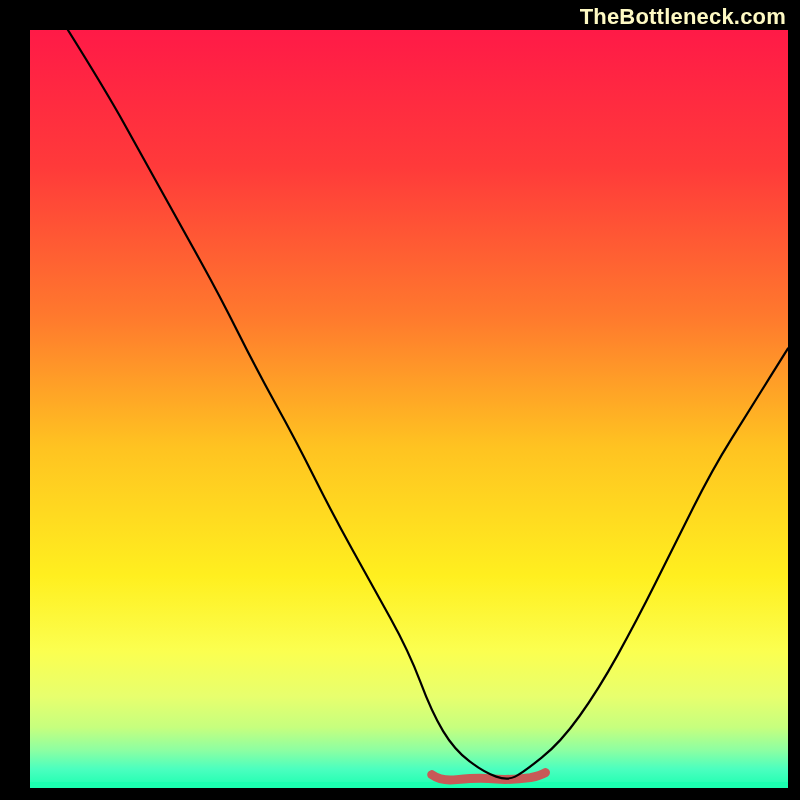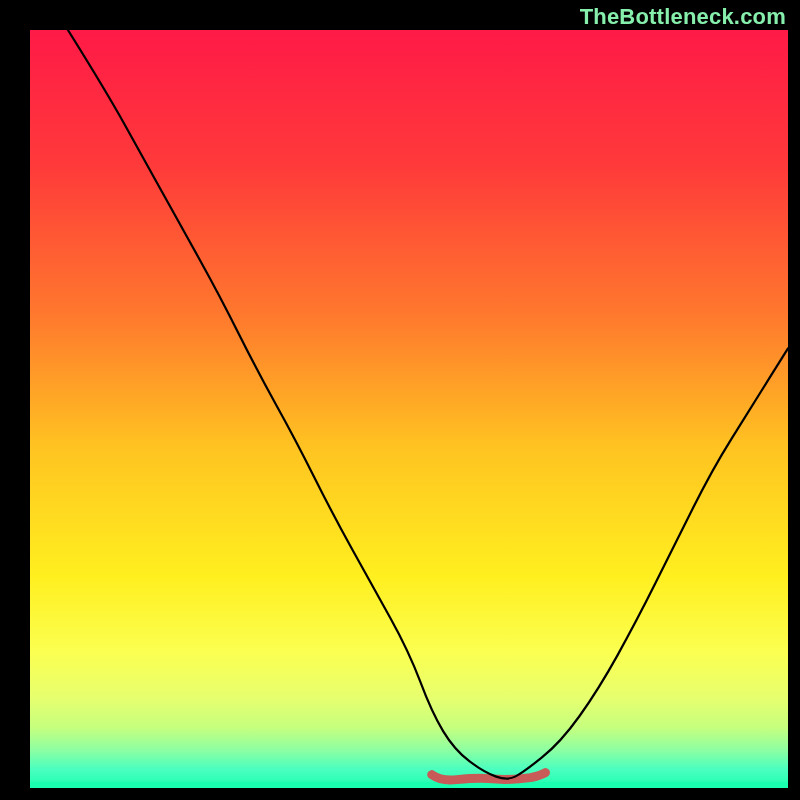--- a/index.html
+++ b/index.html
@@ -16,21 +16,21 @@
     width: 800px;
     height: 800px;
   }
   svg {
     display: block;
   }
   .watermark {
     position: absolute;
     top: 4px;
     right: 14px;
-    color: #86efac;
+    color: #fef9c3;
     font-size: 22px;
     font-weight: 600;
     letter-spacing: 0.2px;
     user-select: none;
     pointer-events: none;
   }
 </style>
 </head>
 <body>
 

